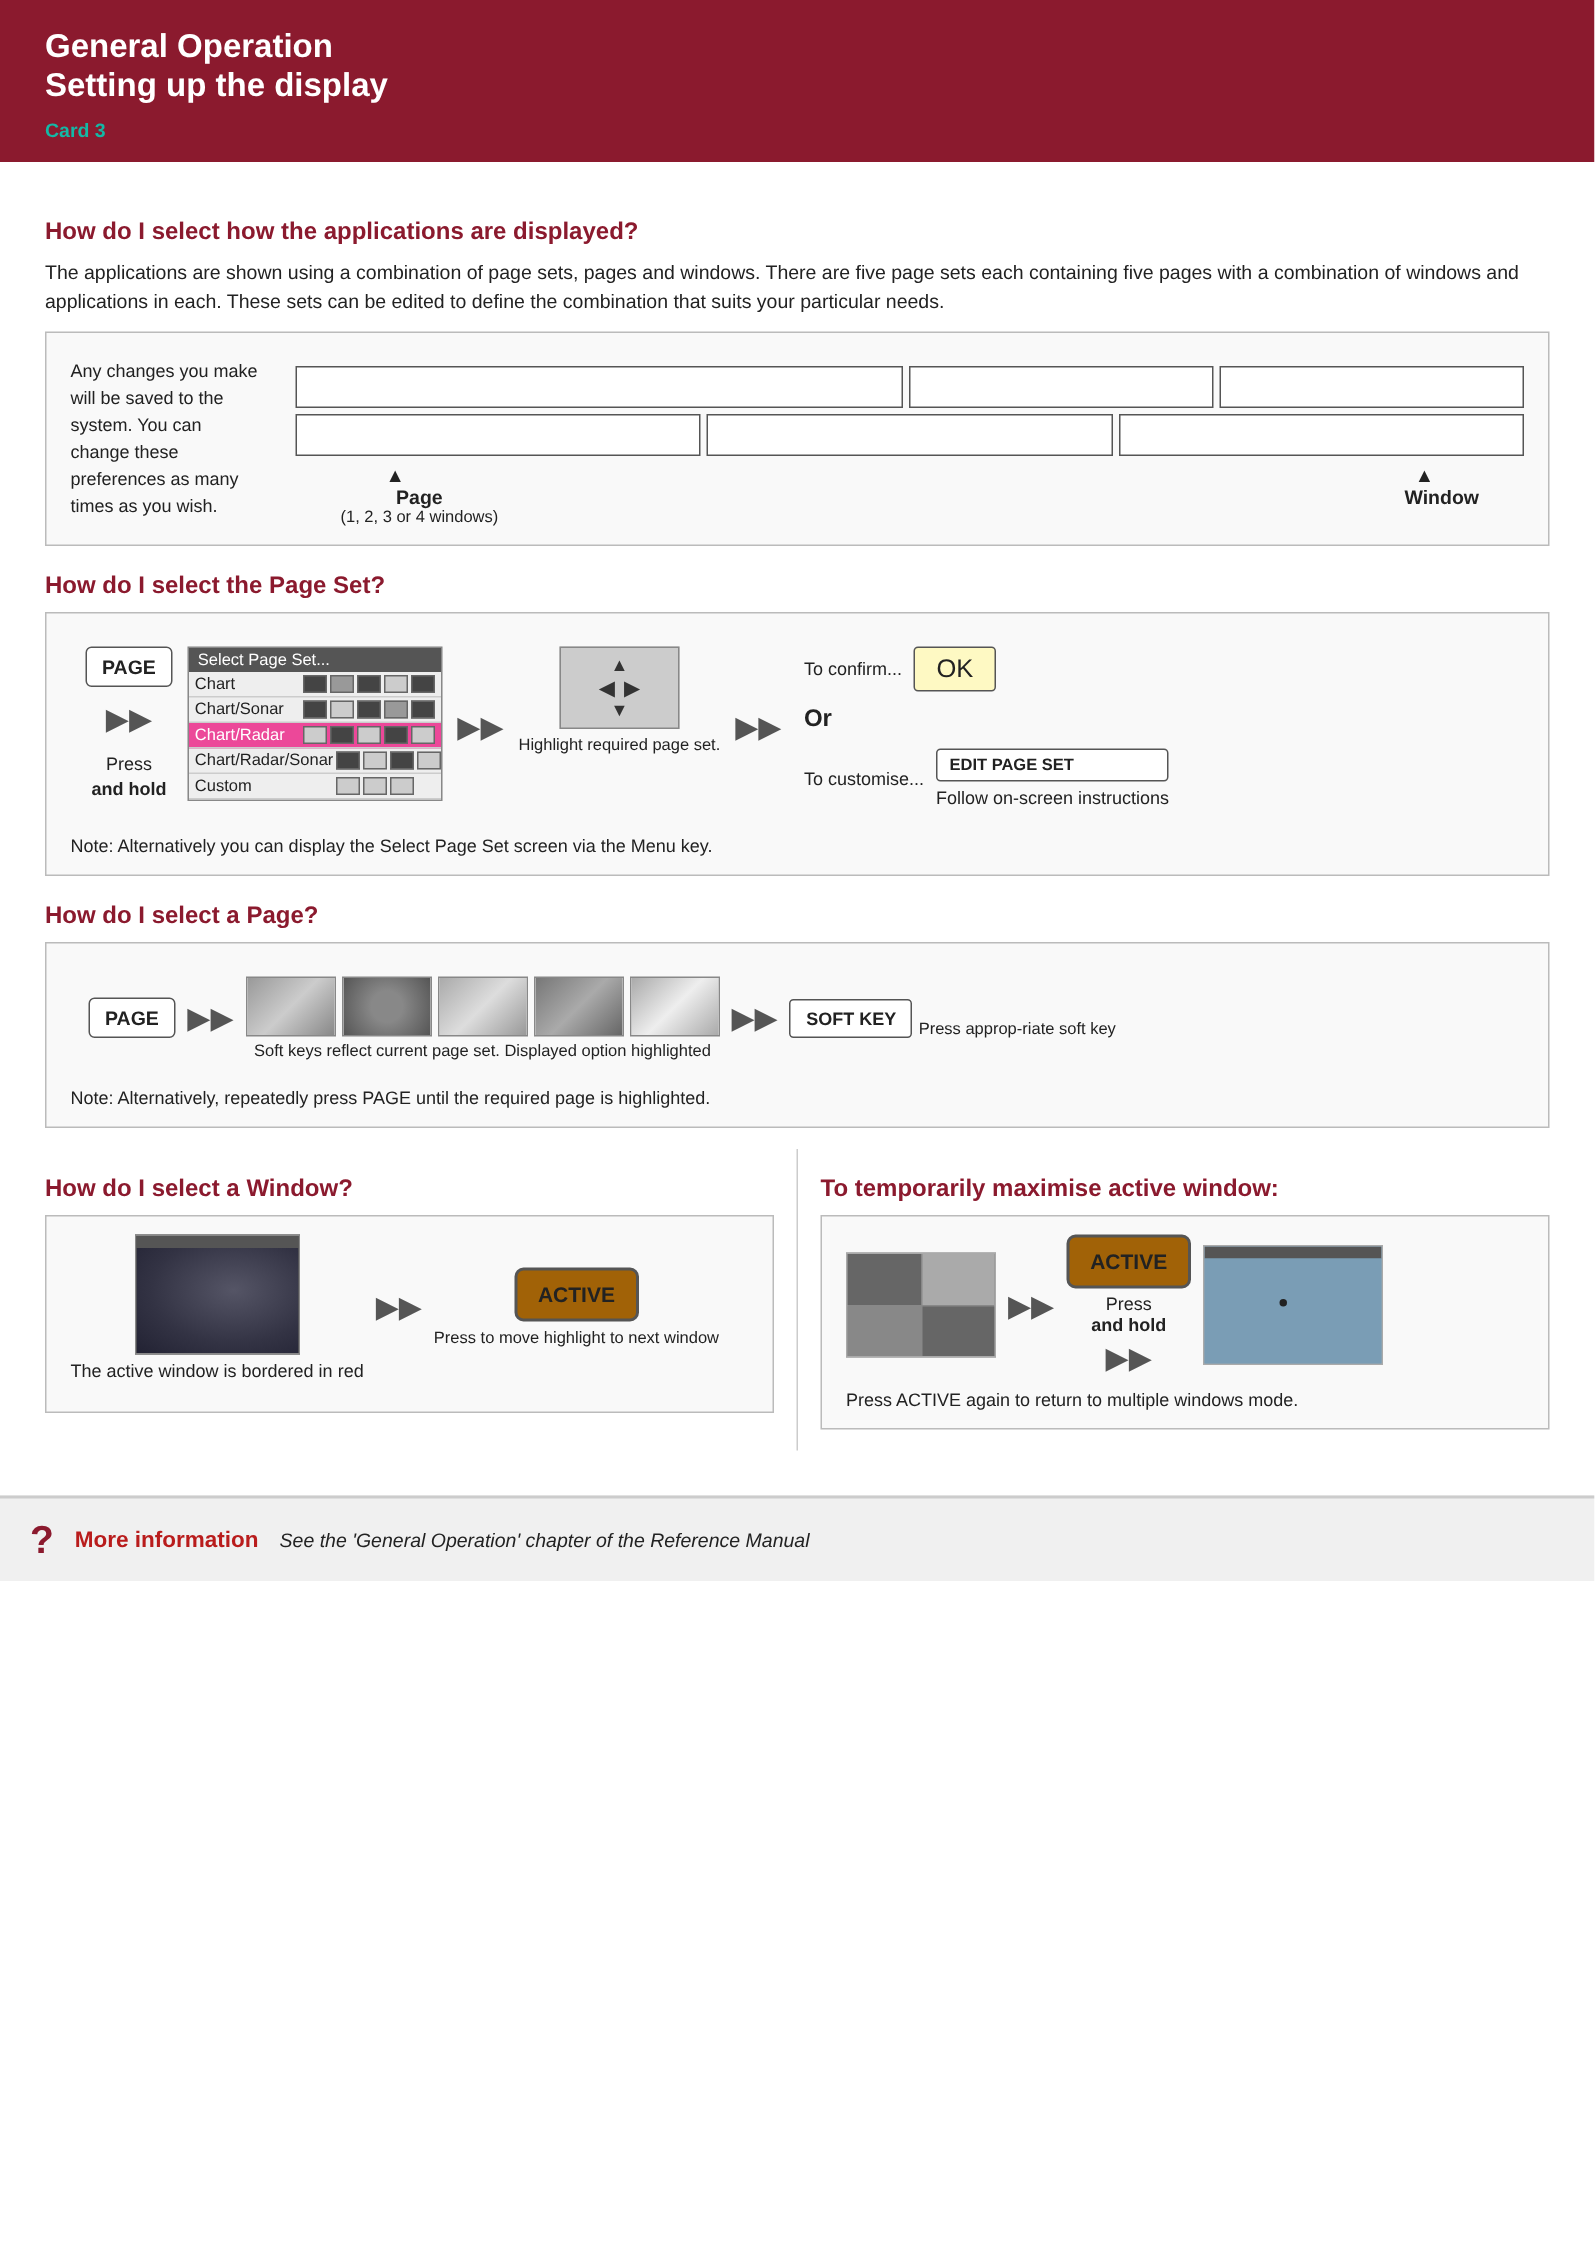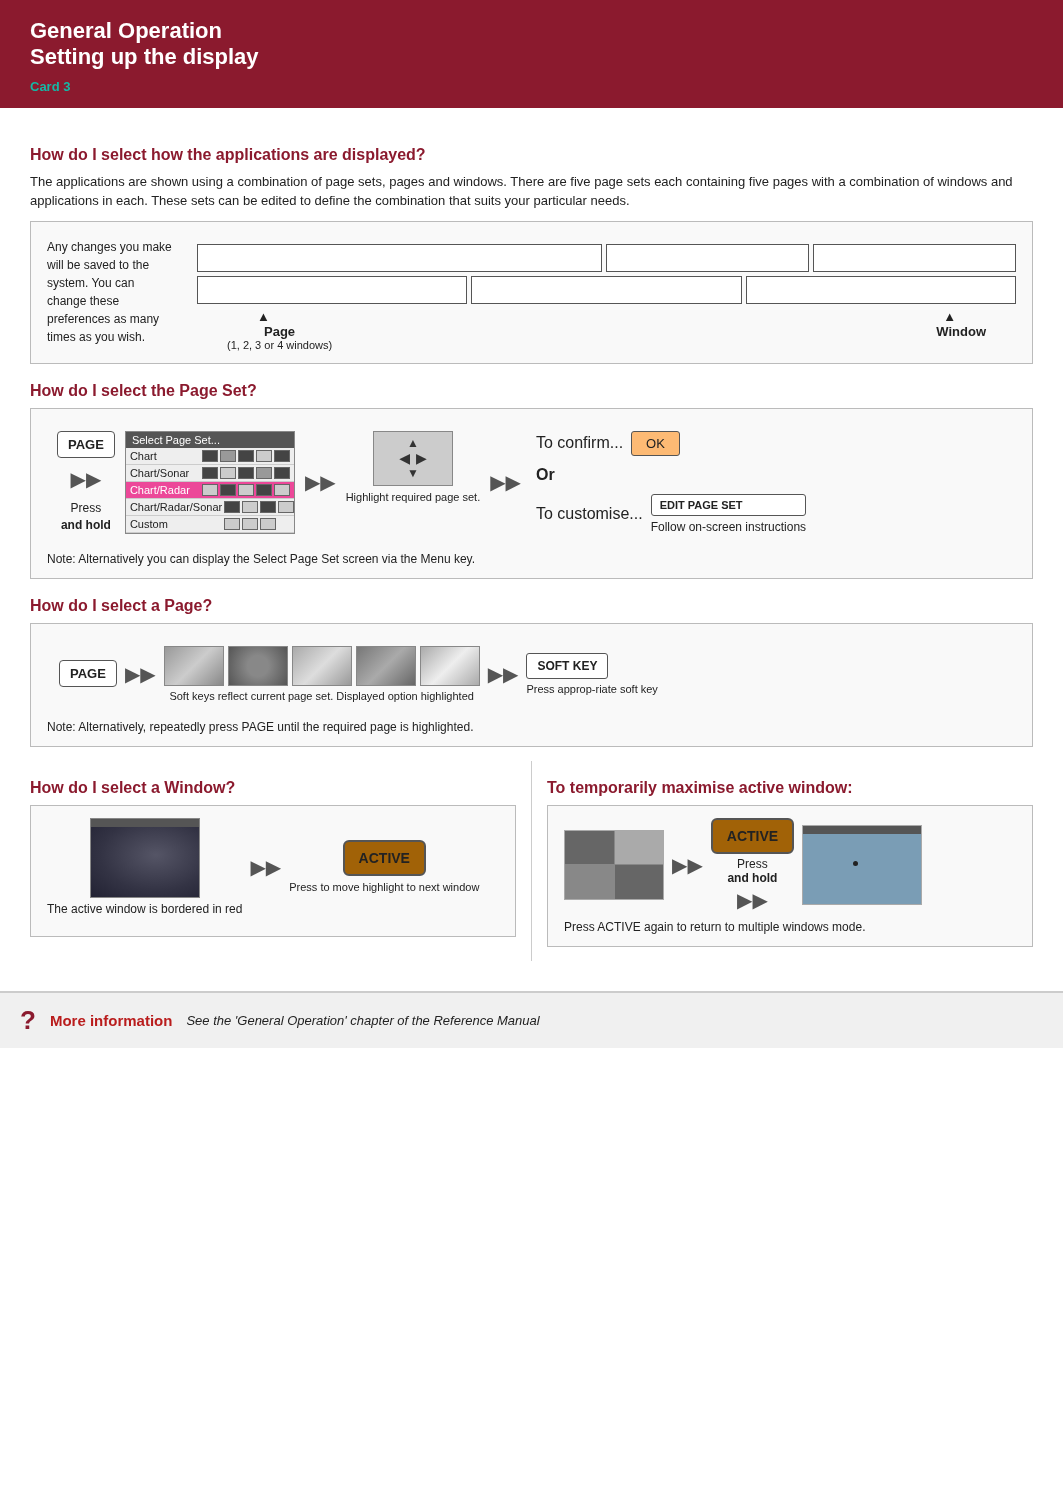--- a/index.html
+++ b/index.html
@@ -164,28 +164,28 @@
       flex-direction: column;
       gap: 10px;
       margin-left: 5px;
     }
     .ps-confirm-row {
       display: flex;
       align-items: center;
       gap: 8px;
     }
     .ps-confirm-label {
-      font-size: 16px;
+      font-size: 12px;
     }
     .ps-ok-button {
       border: 1px solid #555;
       border-radius: 3px;
       padding: 4px 14px;
-      font-size: 13px;
-      background: #fdba74;
+      font-size: 17px;
+      background: #fef9c3;
     }
     .ps-edit-button {
       border: 1px solid #555;
       border-radius: 3px;
       padding: 4px 8px;
       font-size: 11px;
       background: #fff;
       font-weight: bold;
     }
     .ps-or-text {
@@ -619,21 +619,21 @@
           </div>
           <div class="softkey-item">
             <div class="softkey-img5"></div>
           </div>
         </div>
         <div style="font-size:11px; text-align:center;">Soft keys reflect current page set.  Displayed option highlighted</div>
       </div>
 
       <div style="font-size:20px; color:#555;">▶▶</div>
 
-      <div style="display:flex; flex-direction:column; align-items:flex-start; gap:4px;">
+      <div style="display:flex; flex-direction:row; align-items:flex-end; gap:4px;">
         <div class="soft-key-btn">SOFT KEY</div>
         <div style="font-size:11px; text-align:center;">Press approp-riate soft key</div>
       </div>
     </div>
     <div class="note-text">Note:  Alternatively, repeatedly press PAGE until the required page is highlighted.</div>
   </div>
 
   <div class="two-col">
 
     <div class="col-left">

